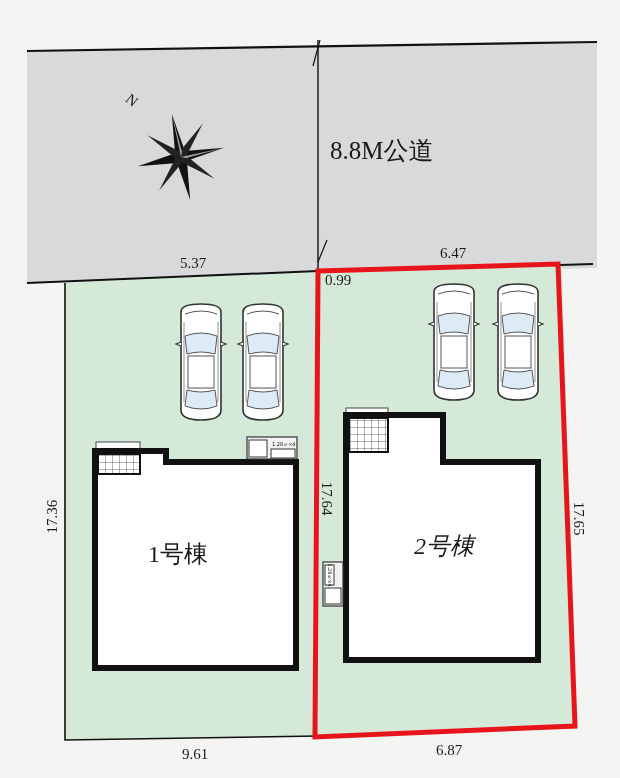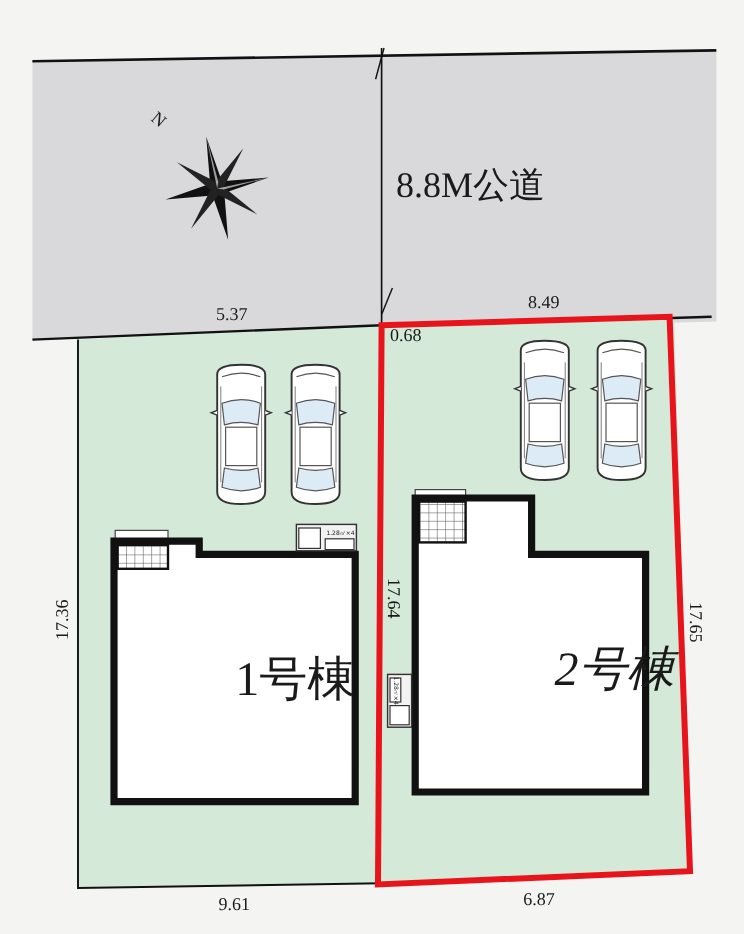--- a/index.html
+++ b/index.html
@@ -5,22 +5,22 @@
   html, body { margin:0; padding:0; }
   body {
     width:620px; height:778px; overflow:hidden; position:relative;
     background:#f4f4f2;
     font-family:"DejaVu Serif","Liberation Serif",serif;
   }
   .abs { position:absolute; }
   svg.plan { position:absolute; left:0; top:0; }
   .lbl { position:absolute; color:#1a1a1a; font-family:"Liberation Serif","DejaVu Serif",serif; white-space:nowrap; }
   .dim { font-size:15px; }
-  .road-label { font-size:30px; letter-spacing:0px; }
-  .bldg-label { font-size:40px;margin-left:48px; }
+  .road-label { font-size:25px; letter-spacing:0px; }
+  .bldg-label { font-size:24px; }
   .tiny { font-size:5px; font-family:"DejaVu Sans",sans-serif; }
 </style>
 </head>
 <body>
 
 <svg class="plan" width="620" height="778" viewBox="0 0 620 778">
   <defs>
     <g id="car">
 
       <path d="M6 10 Q6 2 26 2 Q46 2 46 10 L46 108 Q46 118 26 118 Q6 118 6 108 Z" fill="#ffffff" stroke="#333" stroke-width="1.6"></path>
@@ -111,22 +111,22 @@
   
   svg .glass { fill:#dcebf6; }
   svg .roof { fill:#ffffff; }
 </style>
 
 <span class="lbl abs" style="left:126px;top:92px;font-size:15px;transform:rotate(40deg);">N</span>
 
 <span class="lbl road-label" style="left:330px;top:134px;">8.8M公道</span>
 
 <span class="lbl dim" style="left:180px;top:255px;">5.37</span>
-<span class="lbl dim" style="left:440px;top:245px;">8.49</span>
-<span class="lbl dim" style="left:325px;top:272px;">0.68</span>
+<span class="lbl dim" style="left:440px;top:245px;">6.47</span>
+<span class="lbl dim" style="left:325px;top:272px;">0.99</span>
 
 <span class="lbl dim" style="left:36px;top:508px;transform:rotate(-90deg);">17.36</span>
 <span class="lbl dim" style="left:310px;top:490px;transform:rotate(90deg);">17.64</span>
 <span class="lbl dim" style="left:562px;top:510px;transform:rotate(90deg);">17.65</span>
 
 <span class="lbl dim" style="left:182px;top:746px;">9.61</span>
 <span class="lbl dim" style="left:436px;top:742px;">6.87</span>
 
 <span class="lbl bldg-label" style="left:148px;top:538px;">1号棟</span>
 <span class="lbl bldg-label" style="left:414px;top:530px;font-style:italic;">2号棟</span>

